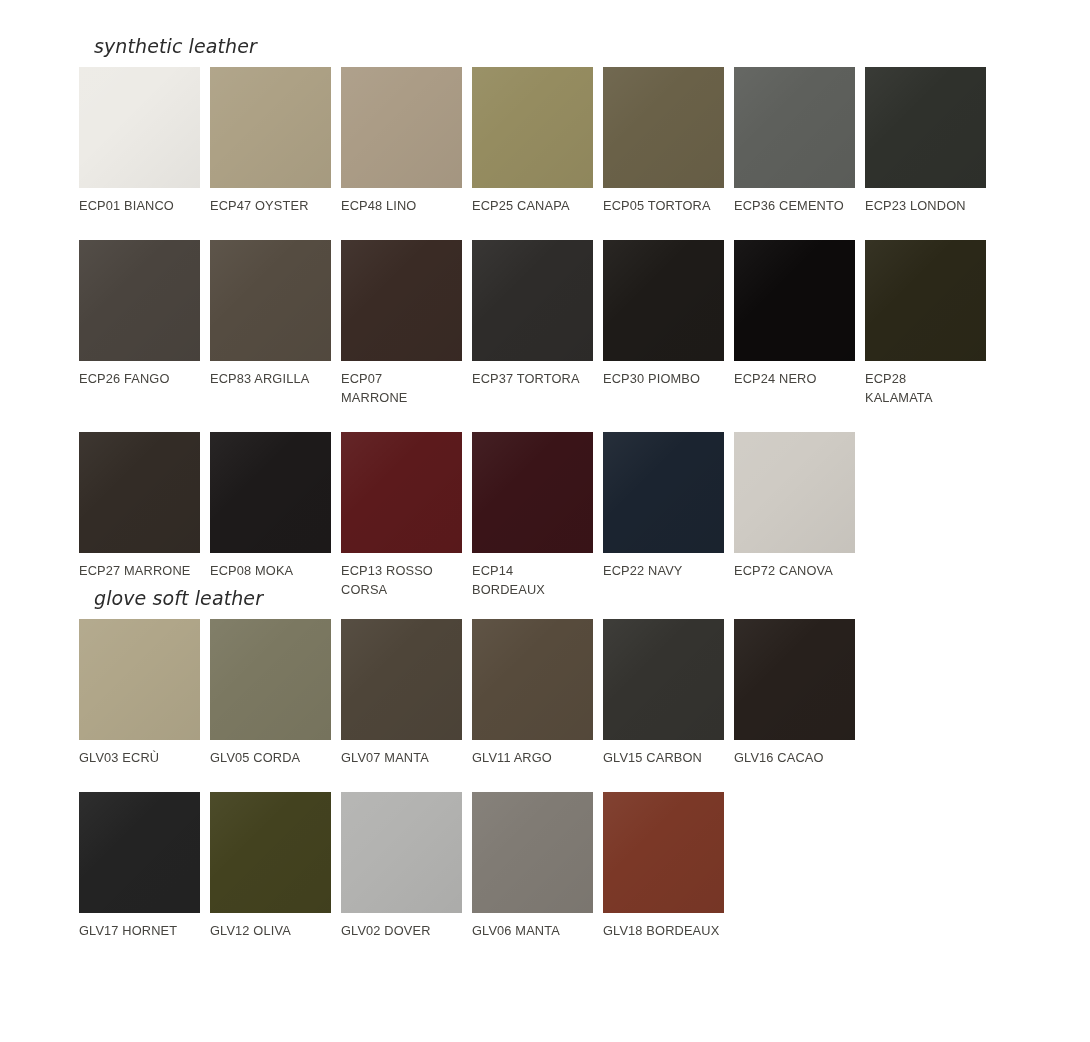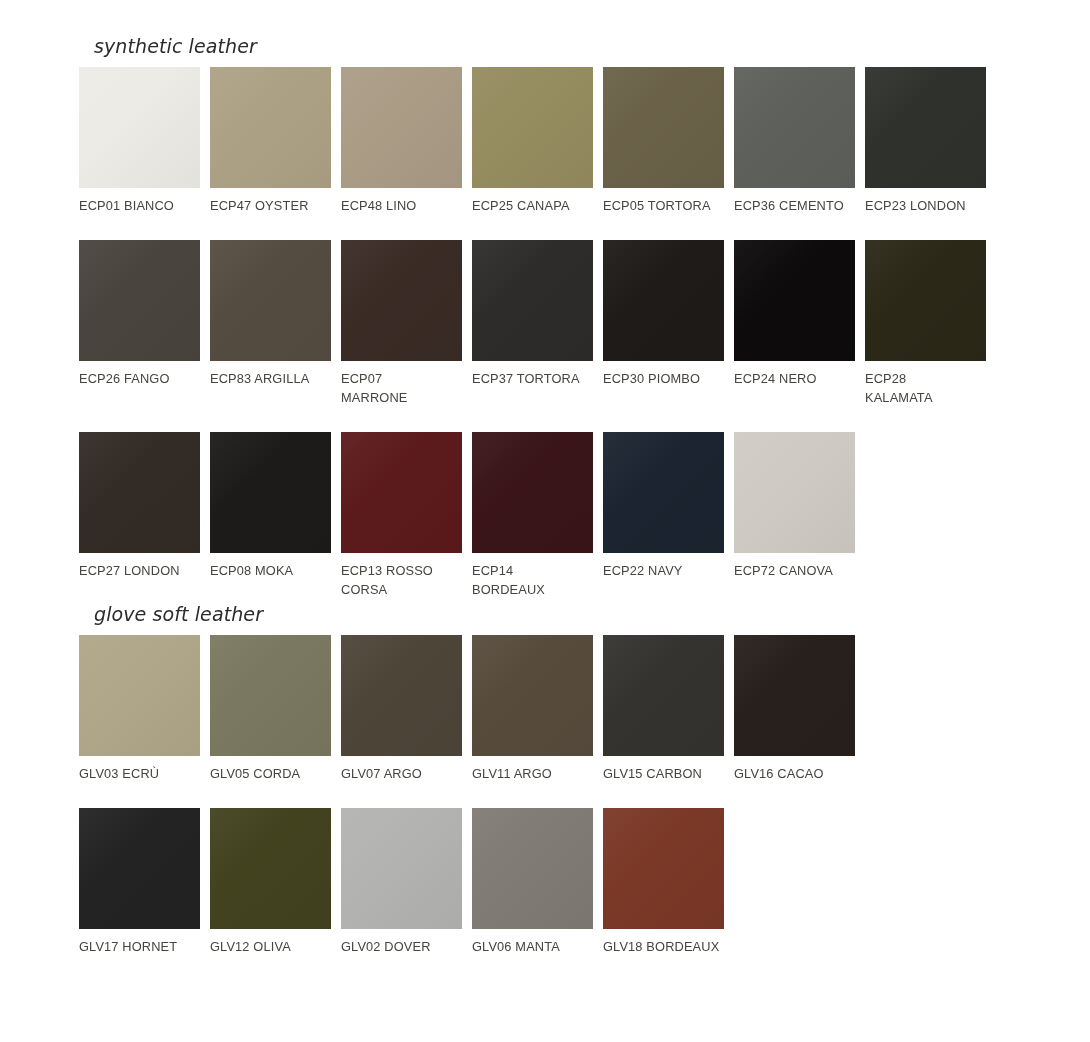--- a/index.html
+++ b/index.html
@@ -62,21 +62,21 @@
     font-size: 12.8px;
     line-height: 18.5px;
     color: #46443f;
     letter-spacing: 0.15px;
     margin-top: 9px;
     white-space: pre-line;
     word-break: normal;
   }
   
   #section-synthetic { top: 36px; }
-  #section-glove { top: 604px; }
+  #section-glove { top: 588px; }
   .rows { display: block; }
   .swatch-row + .swatch-row { margin-top: 25px; }
 </style>
 </head>
 <body>
 
 <div class="page">
 
   <section class="section" id="section-synthetic">
     <h2 class="section-title">synthetic leather</h2>
@@ -142,21 +142,21 @@
         <div class="swatch-cell">
           <span class="swatch-chip" style="background-color: rgb(43, 40, 24); background-image: linear-gradient(135deg, rgba(255, 255, 255, 0.05) 0%, rgba(255, 255, 255, 0) 38%, rgba(0, 0, 0, 0.043) 100%);"></span>
           <span class="swatch-label">ECP28
 KALAMATA</span>
         </div>
       </div>
 
       <div class="swatch-row">
         <div class="swatch-cell">
           <span class="swatch-chip" style="background-color: rgb(51, 44, 38); background-image: linear-gradient(135deg, rgba(255, 255, 255, 0.05) 0%, rgba(255, 255, 255, 0) 38%, rgba(0, 0, 0, 0.043) 100%);"></span>
-          <span class="swatch-label">ECP27 LONDON</span>
+          <span class="swatch-label">ECP27 MARRONE</span>
         </div>
         <div class="swatch-cell">
           <span class="swatch-chip" style="background-color: rgb(29, 26, 26); background-image: linear-gradient(135deg, rgba(255, 255, 255, 0.05) 0%, rgba(255, 255, 255, 0) 38%, rgba(0, 0, 0, 0.043) 100%);"></span>
           <span class="swatch-label">ECP08 MOKA</span>
         </div>
         <div class="swatch-cell">
           <span class="swatch-chip" style="background-color: rgb(92, 26, 28); background-image: linear-gradient(135deg, rgba(255, 255, 255, 0.05) 0%, rgba(255, 255, 255, 0) 38%, rgba(0, 0, 0, 0.043) 100%);"></span>
           <span class="swatch-label">ECP13 ROSSO
 CORSA</span>
         </div>
@@ -186,21 +186,21 @@
         <div class="swatch-cell">
           <span class="swatch-chip" style="background-color: rgb(176, 166, 137); background-image: linear-gradient(135deg, rgba(255, 255, 255, 0.05) 0%, rgba(255, 255, 255, 0) 38%, rgba(0, 0, 0, 0.043) 100%);"></span>
           <span class="swatch-label">GLV03 ECRÙ</span>
         </div>
         <div class="swatch-cell">
           <span class="swatch-chip" style="background-color: rgb(123, 120, 97); background-image: linear-gradient(135deg, rgba(255, 255, 255, 0.05) 0%, rgba(255, 255, 255, 0) 38%, rgba(0, 0, 0, 0.043) 100%);"></span>
           <span class="swatch-label">GLV05 CORDA</span>
         </div>
         <div class="swatch-cell">
           <span class="swatch-chip" style="background-color: rgb(78, 69, 57); background-image: linear-gradient(135deg, rgba(255, 255, 255, 0.05) 0%, rgba(255, 255, 255, 0) 38%, rgba(0, 0, 0, 0.043) 100%);"></span>
-          <span class="swatch-label">GLV07 ARGO</span>
+          <span class="swatch-label">GLV07 MANTA</span>
         </div>
         <div class="swatch-cell">
           <span class="swatch-chip" style="background-color: rgb(87, 75, 60); background-image: linear-gradient(135deg, rgba(255, 255, 255, 0.05) 0%, rgba(255, 255, 255, 0) 38%, rgba(0, 0, 0, 0.043) 100%);"></span>
           <span class="swatch-label">GLV11 ARGO</span>
         </div>
         <div class="swatch-cell">
           <span class="swatch-chip" style="background-color: rgb(52, 51, 47); background-image: linear-gradient(135deg, rgba(255, 255, 255, 0.05) 0%, rgba(255, 255, 255, 0) 38%, rgba(0, 0, 0, 0.043) 100%);"></span>
           <span class="swatch-label">GLV15 CARBON</span>
         </div>
         <div class="swatch-cell">

